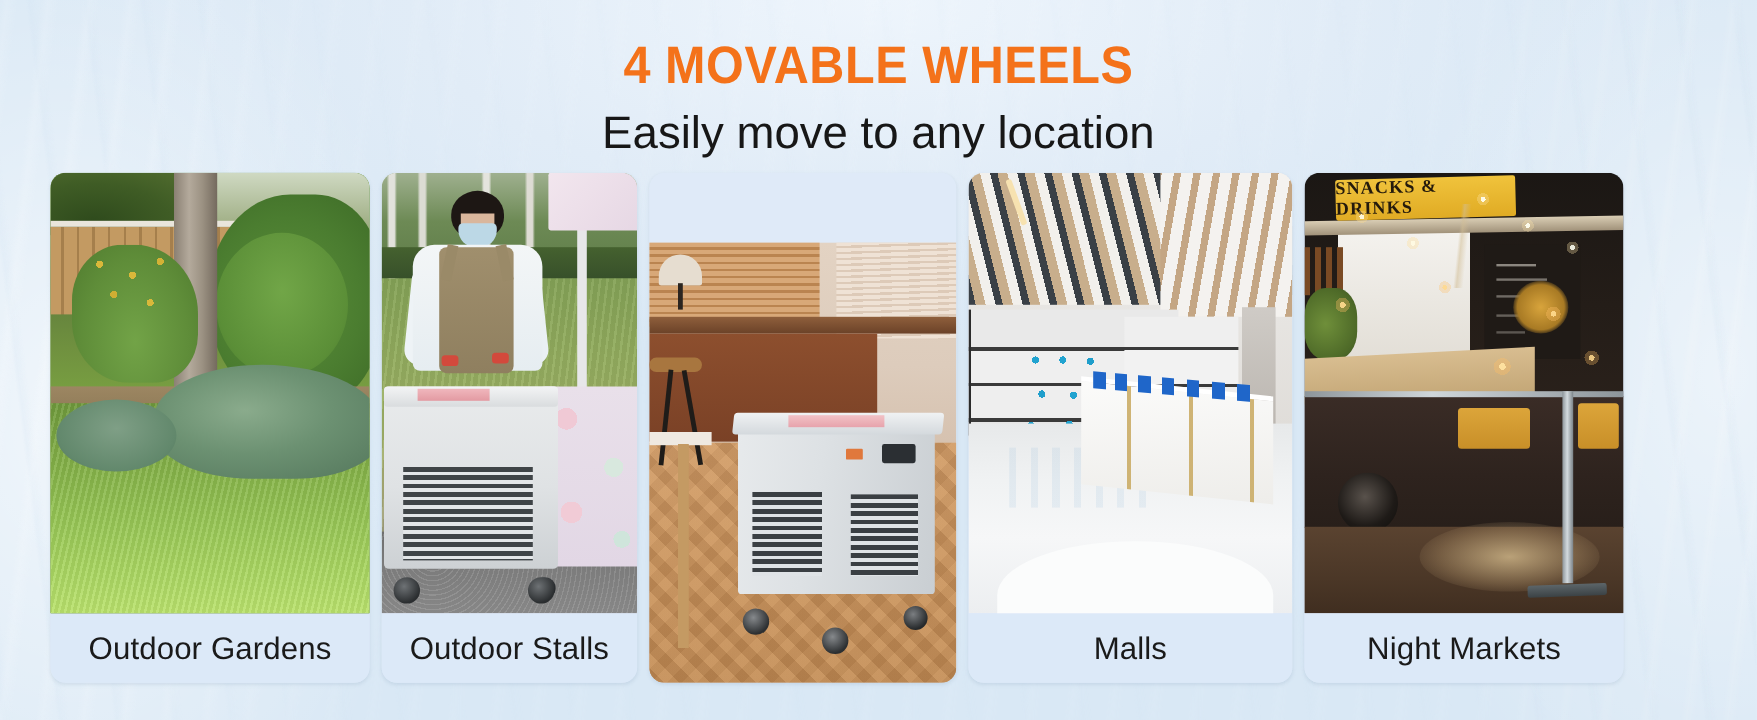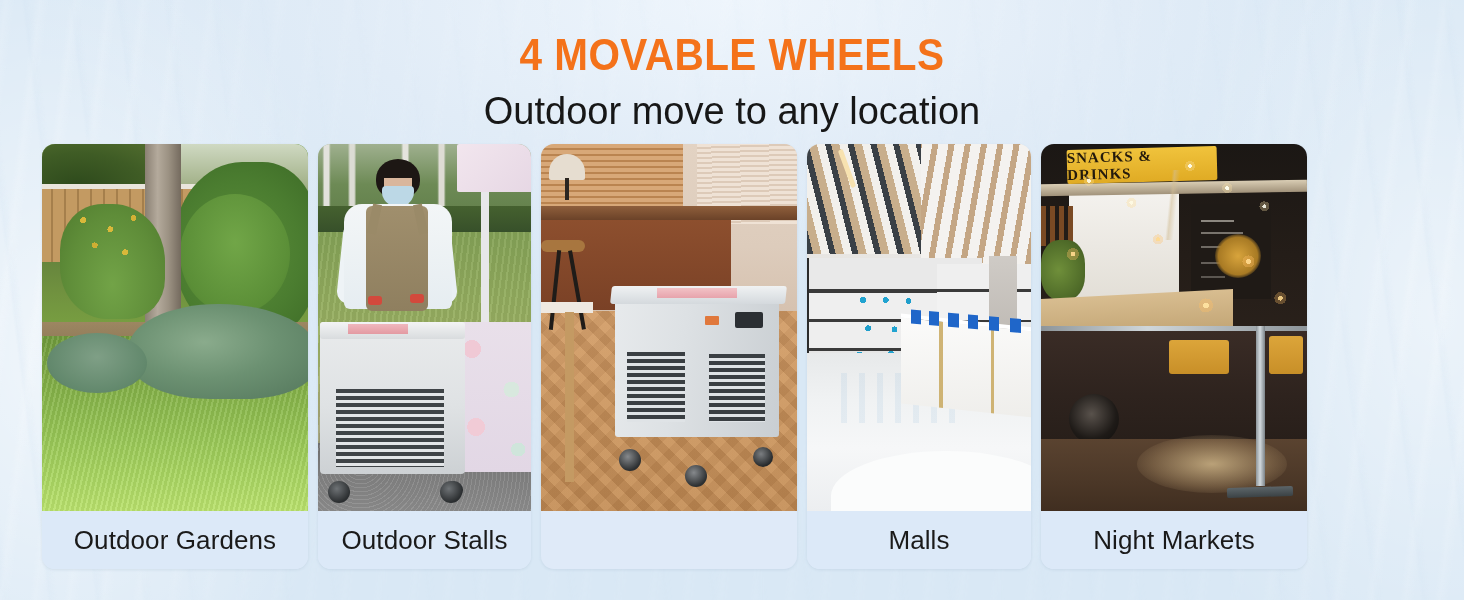--- a/index.html
+++ b/index.html
@@ -92,20 +92,21 @@
 
   .card {
     position: relative;
     height: 425px;
     border-radius: 13px;
     overflow: hidden;
     background: #dfeaf8;
     box-shadow: 0 1px 3px rgba(120,150,180,0.18);
     display: flex;
     flex-direction: column;
+    justify-content: flex-end;
   }
 
   .card .photo {
     position: relative;
     height: 367px;
     overflow: hidden;
   }
 
   .card .caption {
     flex: 1;
@@ -330,21 +331,21 @@
 </style>
 </head>
 <body>
 
 <div id="banner">
 
   <div id="frost-overlay"></div>
 
   <div id="headings">
     <div id="title">4 MOVABLE WHEELS</div>
-    <div id="subtitle">Outdoor move to any location</div>
+    <div id="subtitle">Easily move to any location</div>
   </div>
 
   <div id="cards">
 
     <div class="card" style="width:266px">
       <div class="photo p-garden">
         <div class="sky"></div>
         <div class="hedge"></div>
         <div class="fence"></div>
         <div class="fence2"></div>
@@ -413,21 +414,21 @@
         <div class="mach-ctrl"></div>
         <div class="mach-badge"></div>
         <div class="vents1"></div>
         <div class="vents2"></div>
         <div class="w1"></div>
         <div class="w2"></div>
         <div class="w3"></div>
       </div>
     </div>
 
-    <div class="card" style="width:224px">
+    <div class="card" style="width:270px">
       <div class="photo p-mall">
         <div class="wallbk"></div>
         <div class="ceil"></div>
         <div class="ceil2"></div>
         <div class="ceilline"></div>
         <div class="shelves"></div>
         <div class="shelves2"></div>
         <div class="pillar"></div>
         <div class="floor"></div>
         <div class="refl"></div>

